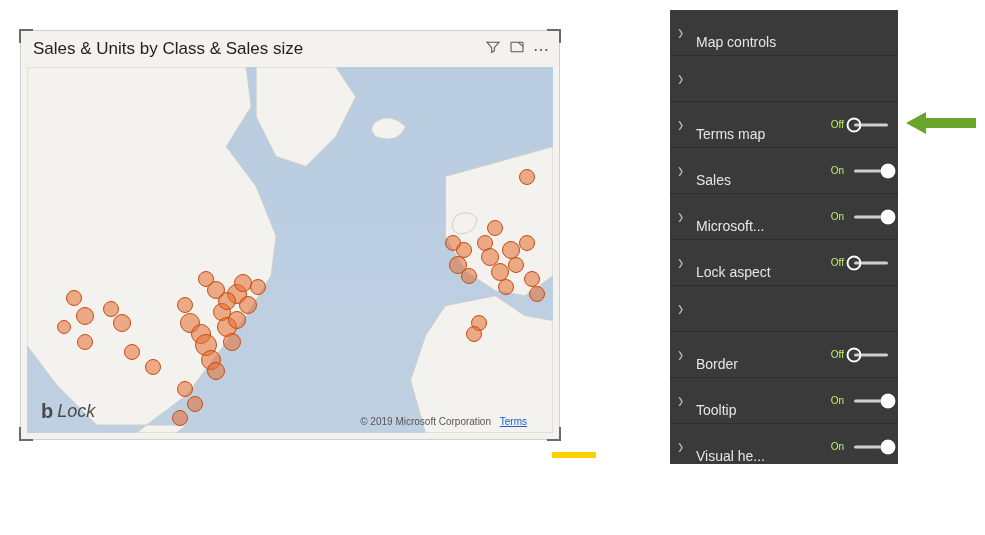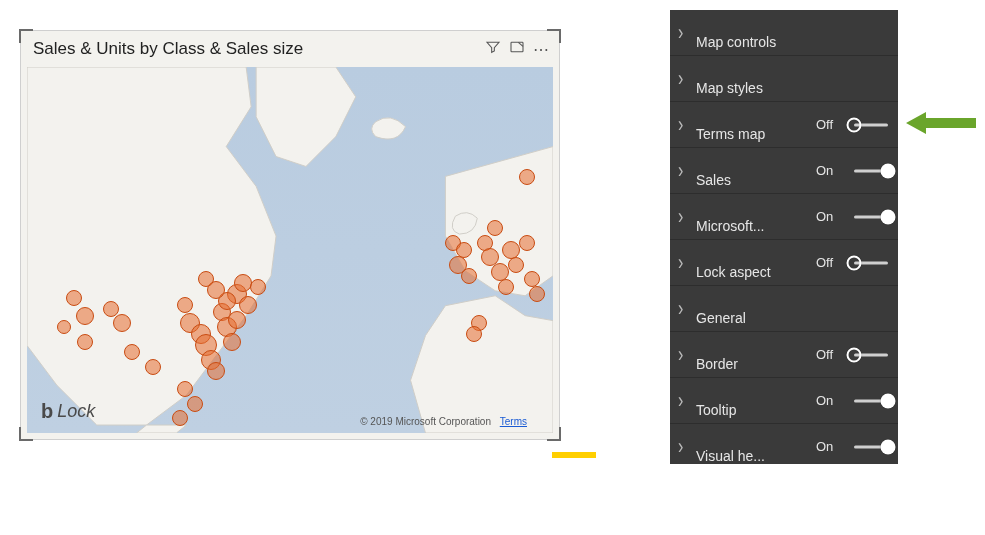--- a/index.html
+++ b/index.html
@@ -120,22 +120,23 @@
   .pane-row .label {
     flex:1;
     white-space:nowrap;
     overflow:hidden;
     text-overflow:ellipsis;
     padding-left:4px;
     margin-top:19px;
   }
   .pane-row .state {
     width:28px;
-    font-size:13px;
-    color:#e5e5e5;
+    text-align:right;
+    font-size:10px;
+    color:#bef264;
   }
   .toggle {
     width:34px; height:16px;
     margin-left:10px;
     position:relative;
     flex:0 0 34px;
   }
   .toggle .track {
     position:absolute; left:0; right:0; top:50%;
     height:3px; background:#cfcfcf; border-radius:2px;
@@ -263,21 +264,20 @@
 
 <div class="yellow-mark"></div>
 
 <div class="pane" id="pane">
     <div class="pane-row">
       <span class="chev">›</span>
       <span class="label">Map controls</span>
     </div>
     <div class="pane-row">
       <span class="chev">›</span>
-      <span class="label">Map styles</span>
     </div>
     <div class="pane-row">
       <span class="chev">›</span>
       <span class="label">Terms map</span>
       <span class="state">Off</span>
       <span class="toggle off">
         <span class="track"></span>
         <span class="knob"></span>
       </span>
     </div>
@@ -303,21 +303,20 @@
       <span class="chev">›</span>
       <span class="label">Lock aspect</span>
       <span class="state">Off</span>
       <span class="toggle off">
         <span class="track"></span>
         <span class="knob"></span>
       </span>
     </div>
     <div class="pane-row">
       <span class="chev">›</span>
-      <span class="label">General</span>
     </div>
     <div class="pane-row">
       <span class="chev">›</span>
       <span class="label">Border</span>
       <span class="state">Off</span>
       <span class="toggle off">
         <span class="track"></span>
         <span class="knob"></span>
       </span>
     </div>

